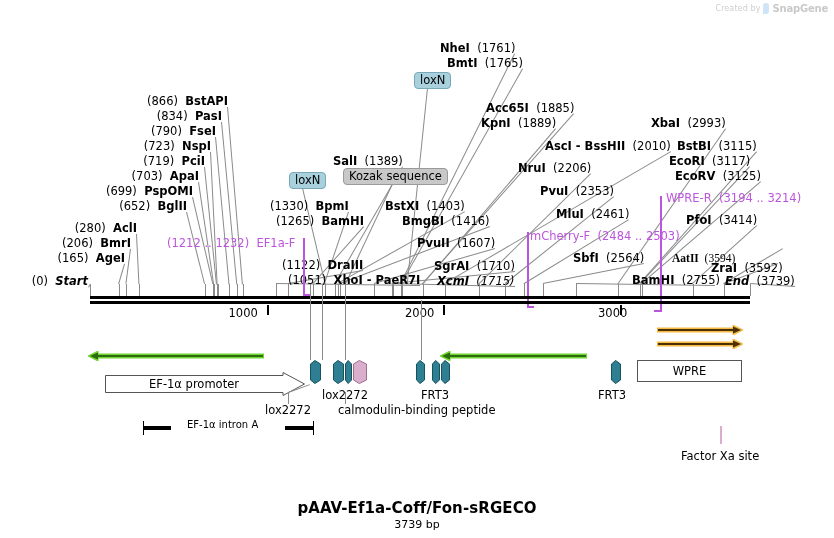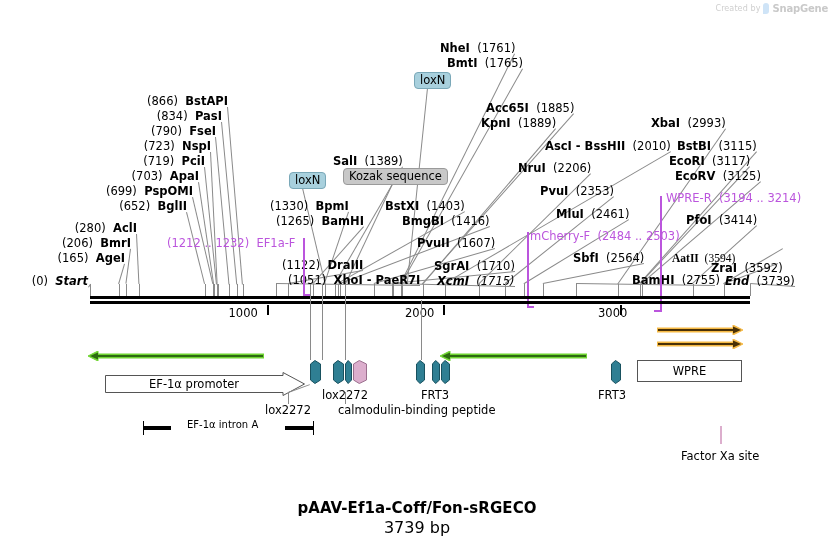--- a/index.html
+++ b/index.html
@@ -81,21 +81,21 @@
   .intron-bar{position:absolute;height:4px;background:#000;}
   .intron-txt{position:absolute;font-size:10px;white-space:nowrap;}
 
   
   .title{
     position:absolute;width:100%;text-align:center;
     font-size:15px;font-weight:bold;letter-spacing:0.1px;
   }
   .subtitle{
     position:absolute;width:100%;text-align:center;
-    font-size:16px;
+    font-size:11px;
   }
 </style>
 </head>
 <body>
 
 <div id="root">
 
   <div class="credit">
     <span>Created by</span>
     <span class="sg-logo"></span>

